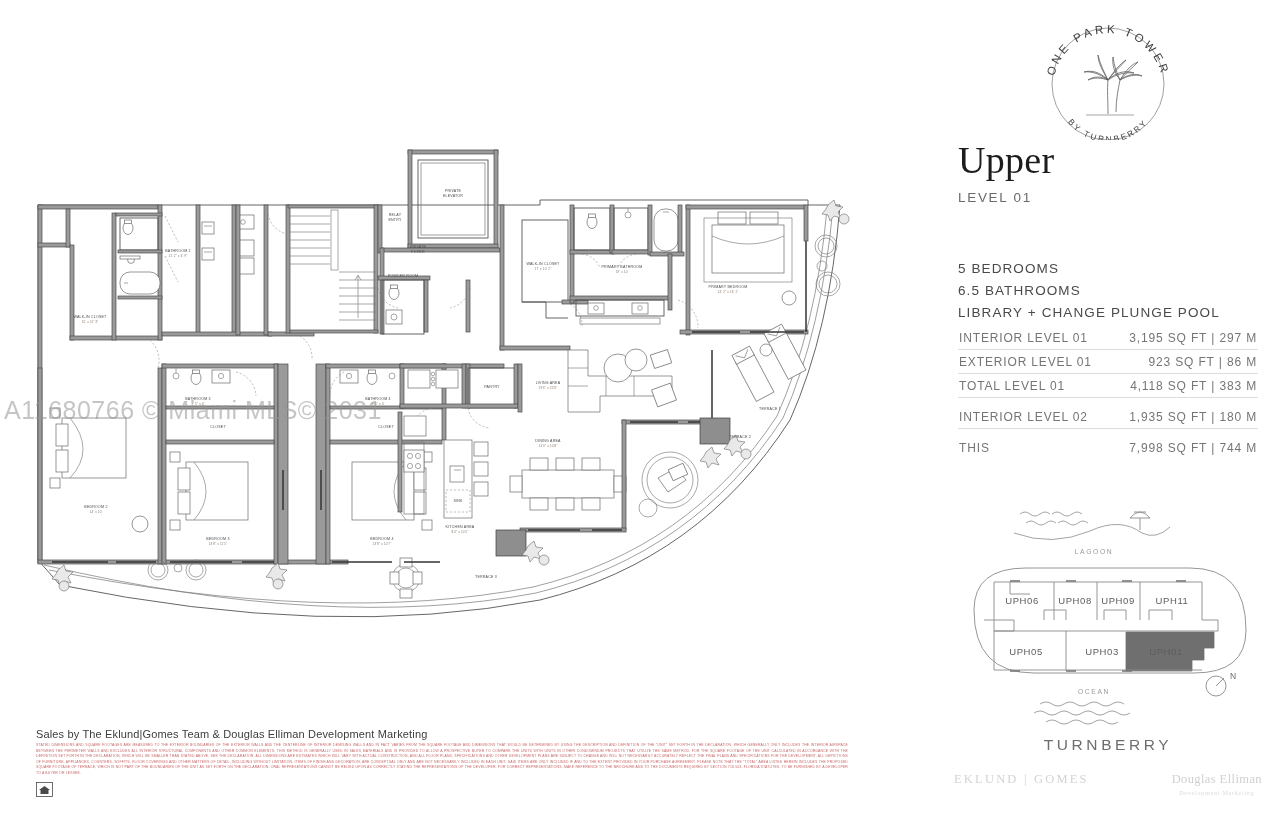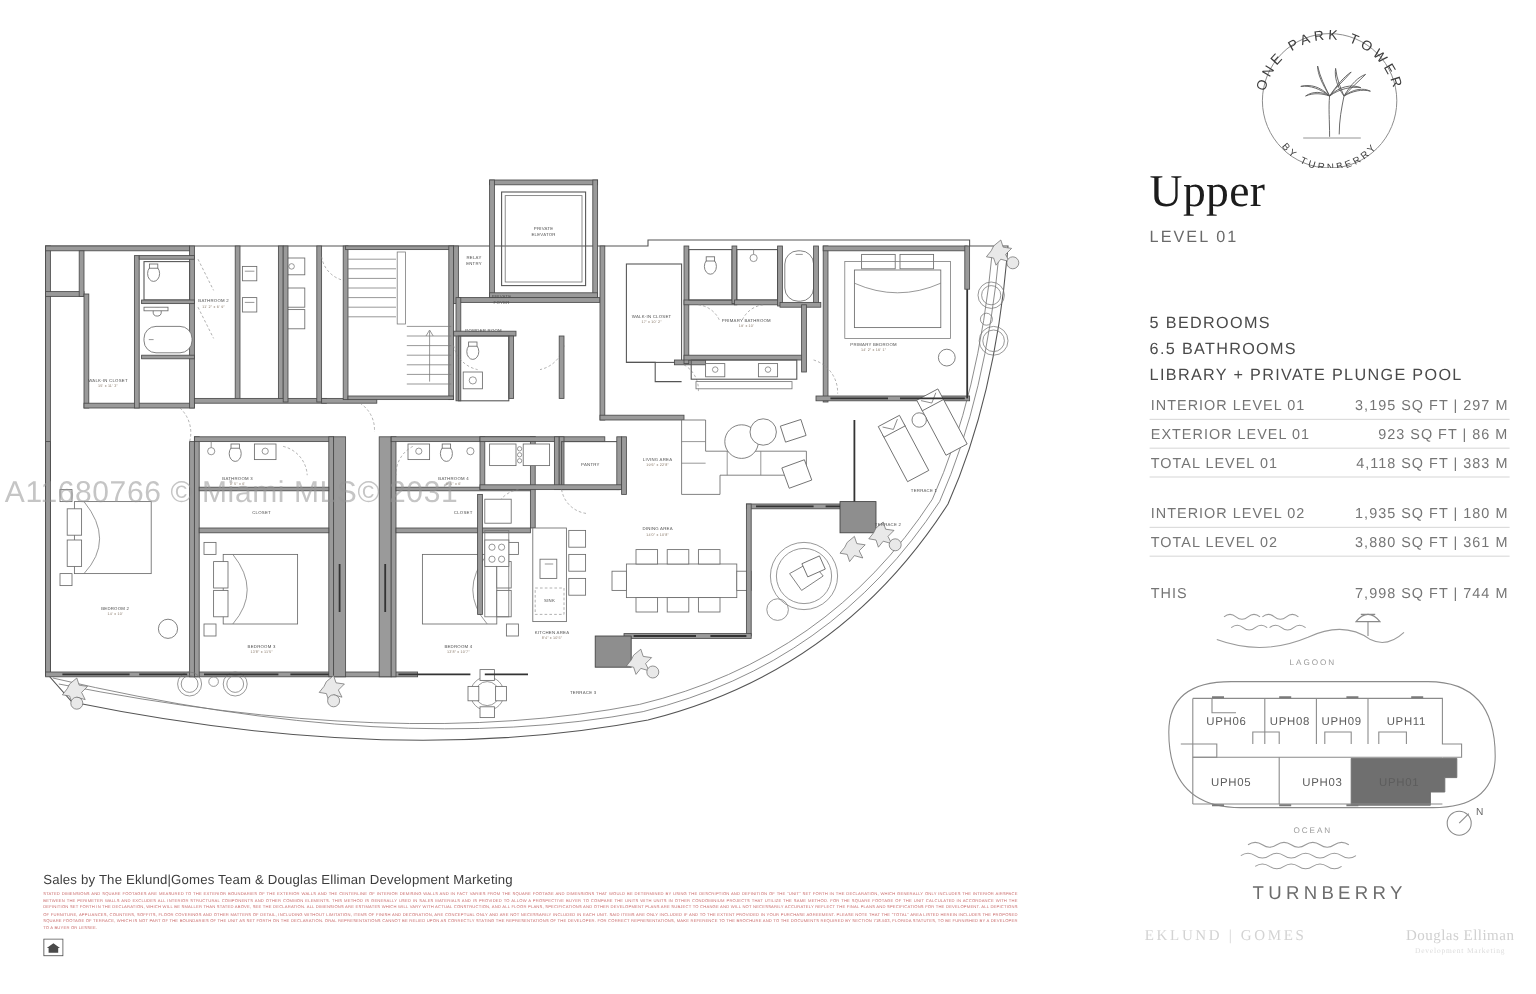--- a/index.html
+++ b/index.html
@@ -83,21 +83,21 @@
   .spec-row {
     display: flex;
     justify-content: space-between;
     align-items: baseline;
     border-bottom: 1px solid #dcdcdc;
     padding: 5px 1px 4px 1px;
     font-size: 12px;
     letter-spacing: 0.85px;
     color: #757575;
   }
-  .spec-row.gap-before { margin-top: 18px; }
+  .spec-row.gap-before { margin-top: 7px; }
   .spec-row.no-rule { border-bottom: none; }
   .spec-label { white-space: nowrap; }
   .spec-value { white-space: nowrap; text-align: right; }
 
   
   #keyplan-wrap {
     position: absolute; left: 6px; top: 498px; width: 312px; height: 232px;
   }
   #keyplan-svg { display:block; width: 312px; height: 232px; }
 
@@ -629,44 +629,40 @@
     </div>
 
     <div id="title-block">
       <div class="title-line">Upper</div>
       <div id="level-sub">LEVEL 01</div>
     </div>
 
     <div id="feature-list">
       <div class="feature-line">5 BEDROOMS</div>
       <div class="feature-line">6.5 BATHROOMS</div>
-      <div class="feature-line">LIBRARY + PRIVATE PLUNGE POOL</div>
+      <div class="feature-line">LIBRARY + CHANGE PLUNGE POOL</div>
     </div>
 
     <div id="spec-table">
       <div class="spec-row">
         <span class="spec-label">INTERIOR LEVEL 01</span>
         <span class="spec-value">3,195 SQ FT  |  297 M</span>
       </div>
       <div class="spec-row">
         <span class="spec-label">EXTERIOR LEVEL 01</span>
         <span class="spec-value">923 SQ FT  |  86 M</span>
       </div>
       <div class="spec-row">
         <span class="spec-label">TOTAL LEVEL 01</span>
         <span class="spec-value">4,118 SQ FT  |  383 M</span>
       </div>
       <div class="spec-row gap-before">
         <span class="spec-label">INTERIOR LEVEL 02</span>
         <span class="spec-value">1,935 SQ FT  |  180 M</span>
       </div>
-      <div class="spec-row">
-        <span class="spec-label">TOTAL LEVEL 02</span>
-        <span class="spec-value">3,880 SQ FT  |  361 M</span>
-      </div>
       <div class="spec-row gap-before no-rule">
         <span class="spec-label">THIS</span>
         <span class="spec-value">7,998 SQ FT  |  744 M</span>
       </div>
     </div>
 
     <div id="keyplan-wrap">
       <svg id="keyplan-svg" viewBox="0 0 312 232" xmlns="http://www.w3.org/2000/svg">
         <defs>
           <style>

